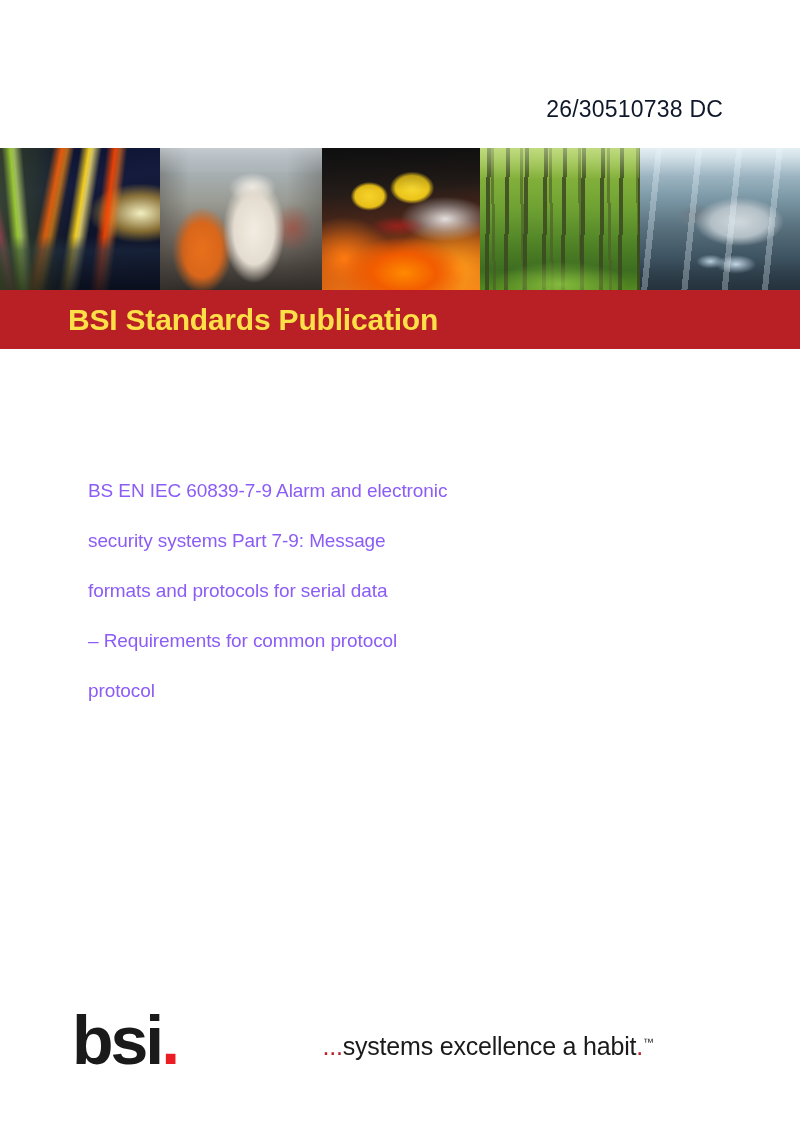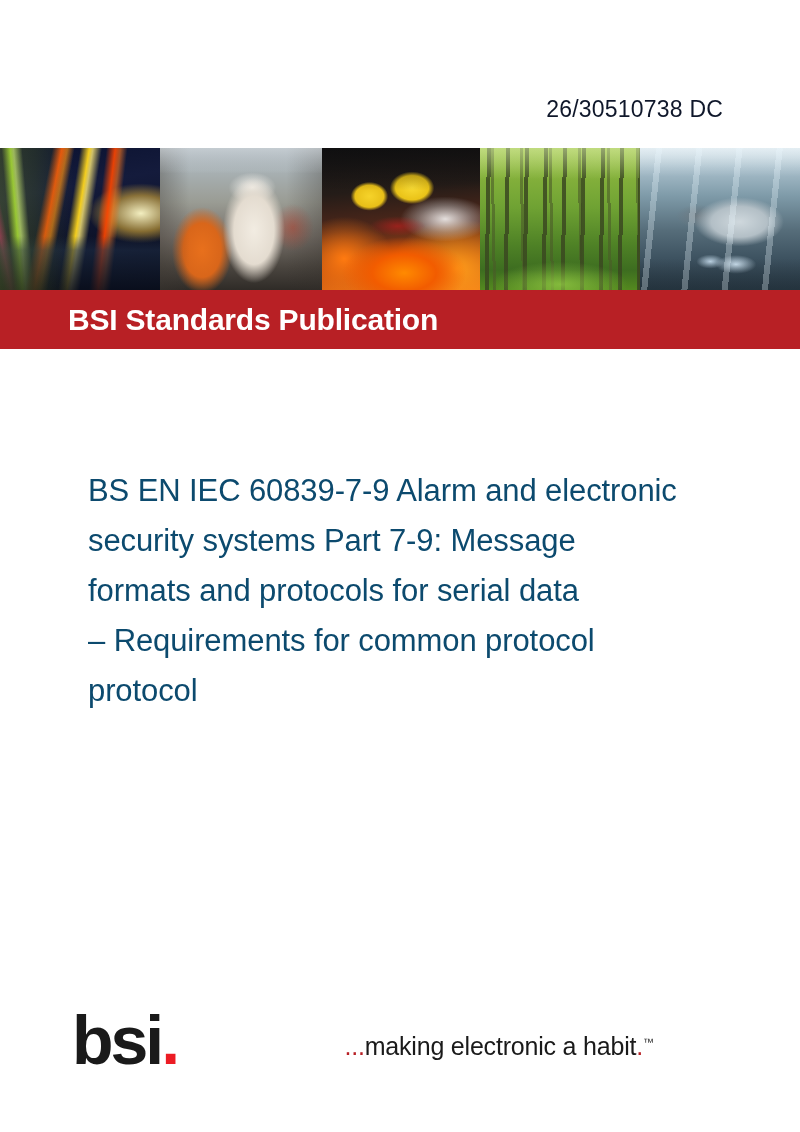--- a/index.html
+++ b/index.html
@@ -155,38 +155,38 @@
     left: 0;
     width: 800px;
     height: 59px;
     background: #b82025;
   }
   .red-banner-text {
     position: absolute;
     left: 68px;
     top: 50%;
     transform: translateY(-50%);
-    color: #ffffff;
+    color: #fde047;
     font-size: 30px;
     font-weight: 600;
     letter-spacing: -0.2px;
     white-space: nowrap;
   }
 
   
   .title-block {
     position: absolute;
     top: 466px;
     left: 88px;
     width: 640px;
   }
   .title-line {
-    font-size: 31px;
+    font-size: 19px;
     line-height: 50px;
-    color: #0c4a6e;
+    color: #8b5cf6;
     letter-spacing: -0.1px;
     white-space: nowrap;
   }
 
   
   .footer {
     position: absolute;
     left: 0;
     top: 1000px;
     width: 684px;
@@ -246,15 +246,15 @@
   <div class="title-line">formats and protocols for serial data</div>
   <div class="title-line">– Requirements for common protocol</div>
   <div class="title-line">protocol</div>
 </div>
 
 <div class="footer">
   <div class="bsi-logo">
     <span>bsi</span><span class="dot">.</span>
   </div>
   <div class="tagline">
-    <span class="lead-dots">...</span><span>making electronic a habit</span><span class="end-dot">.</span><span class="tm">™</span>
+    <span class="lead-dots">...</span><span>systems excellence a habit</span><span class="end-dot">.</span><span class="tm">™</span>
   </div>
 </div>
 
 </body></html>

